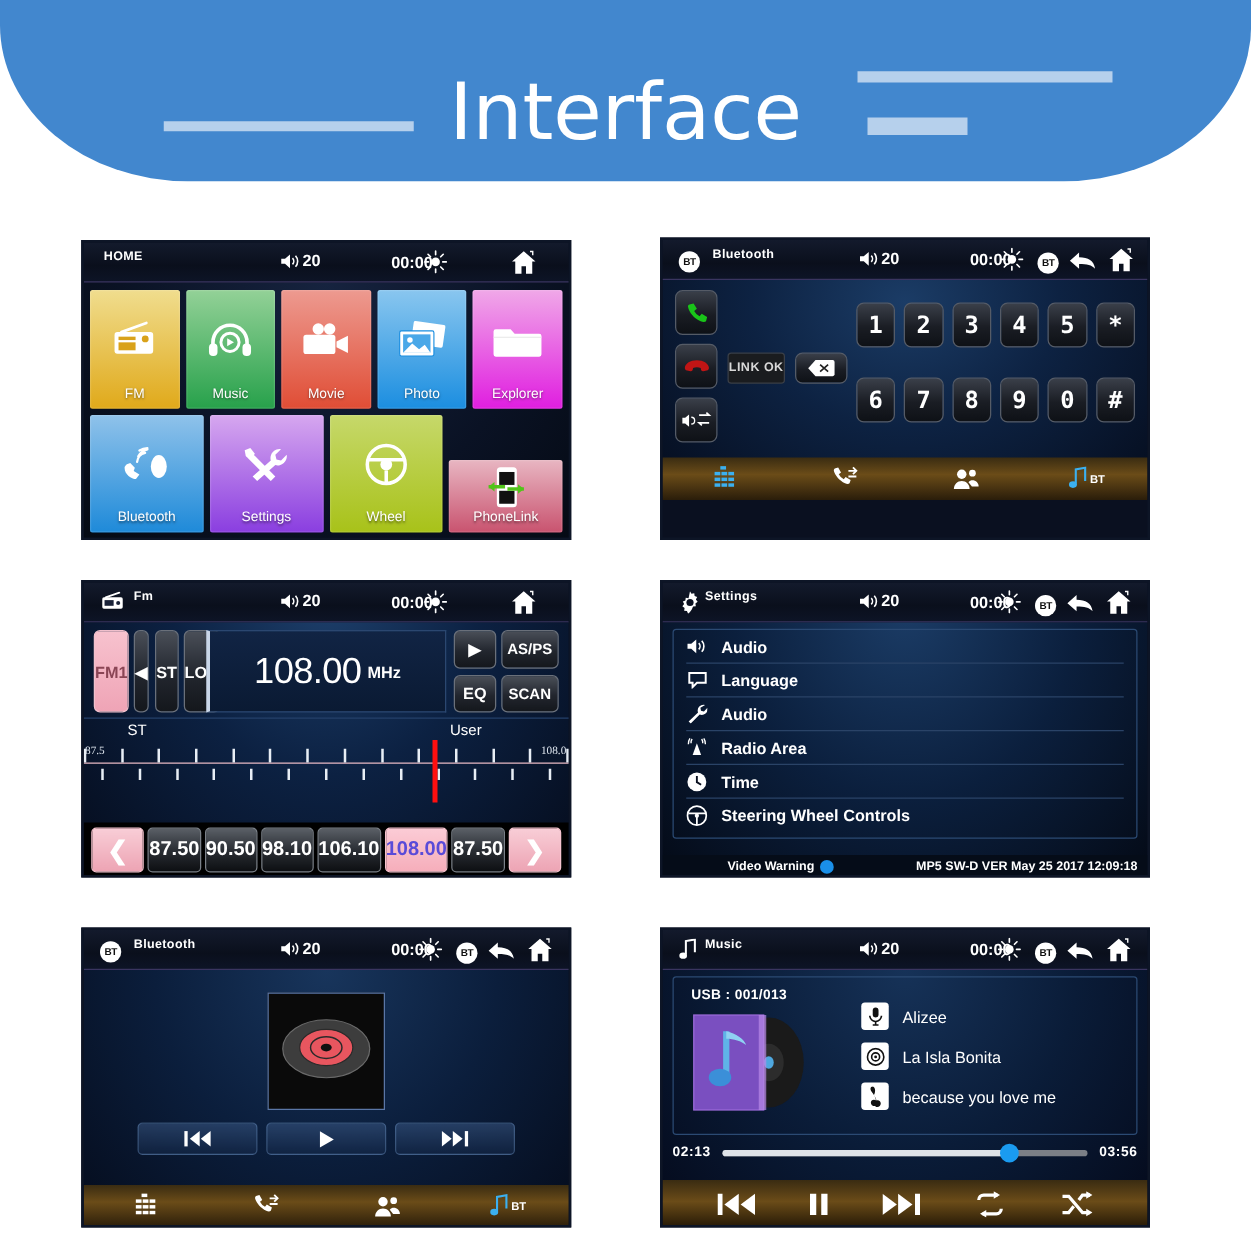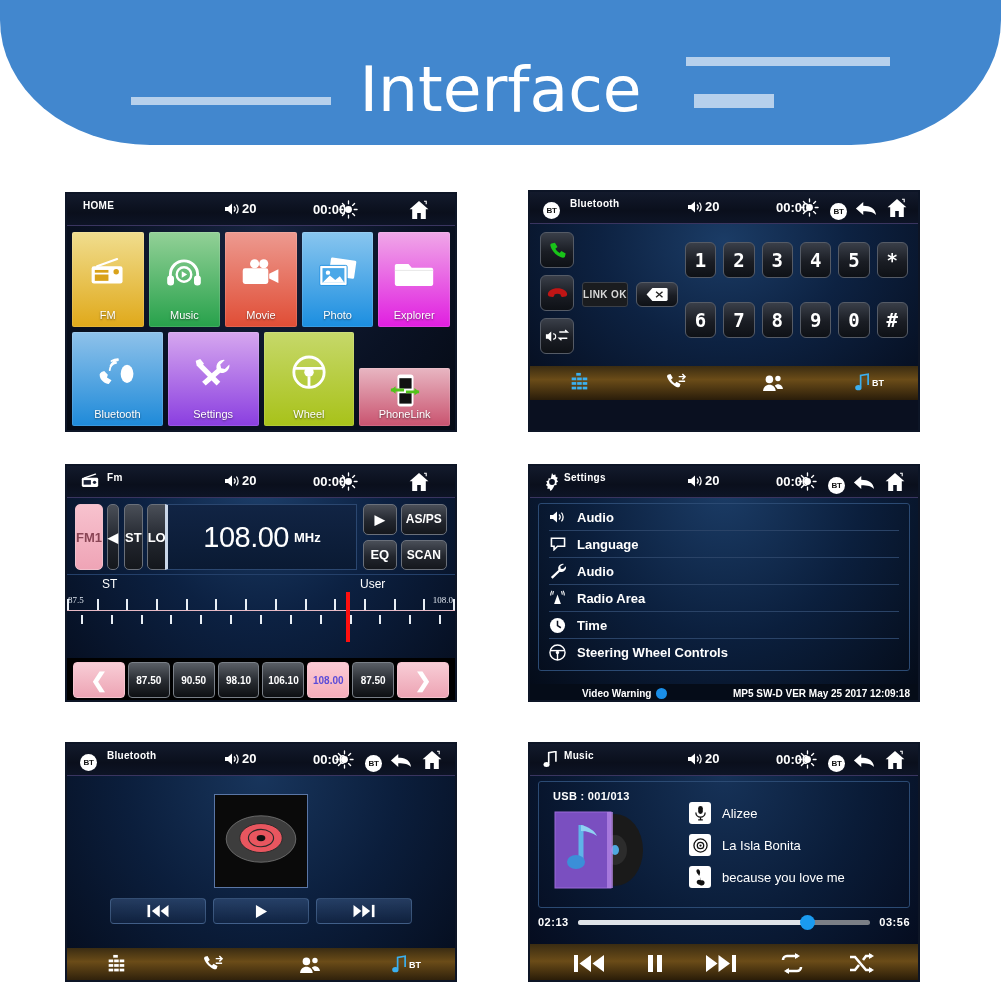--- a/index.html
+++ b/index.html
@@ -156,21 +156,21 @@
   .fm-scale .minmax { position:absolute; color:#dfe6ef; font-size:9px; font-family:"Liberation Serif", serif; }
   .fm-line { position:absolute; left:0; right:0; top:35px; height:1px; background:#e7b9c4; }
   .tickrow { position:absolute; left:0; right:0; display:flex; }
   .tick { flex:1; background:#e8eef5; }
   .fm-cursor { position:absolute; width:4px; background:#ff0f0f; }
   .fm-presets { position:absolute; left:0; bottom:0; width:100%; height:44px;
     background:#000; display:flex; align-items:center; padding:3px 6px; gap:3px; }
   .preset {
     flex:1; height:36px; border-radius:4px; display:flex; align-items:center; justify-content:center;
     background: linear-gradient(#5a5f66, #2a2e34 50%, #0d0f12);
-    border:1px solid #7a8088; color:#fff; font-size:10px; font-weight:700;
+    border:1px solid #7a8088; color:#fff; font-size:16px; font-weight:700;
   }
   .preset.active { background: linear-gradient(#fbcbd5, #f6aebb); color:#5a4bd8; border-color:#f7c3cf; }
   .preset.nav { flex:1.25; background: linear-gradient(#f8cdd6, #eda4b4); border-color:#f6c4cf; font-size:20px; color:#fff; }
 
   
   .set-body { height:204px; width:100%; position:relative;
     background: radial-gradient(ellipse at 50% -5%, #1b3c66 0%, #0b1f3d 50%, #040a16 100%);
     padding:5px 8px 0 8px; }
   .set-list { border:1px solid #2b4a73; border-radius:3px; height:168px; padding:0 10px; }
   .set-item { height:27px; display:flex; align-items:center; gap:11px;

